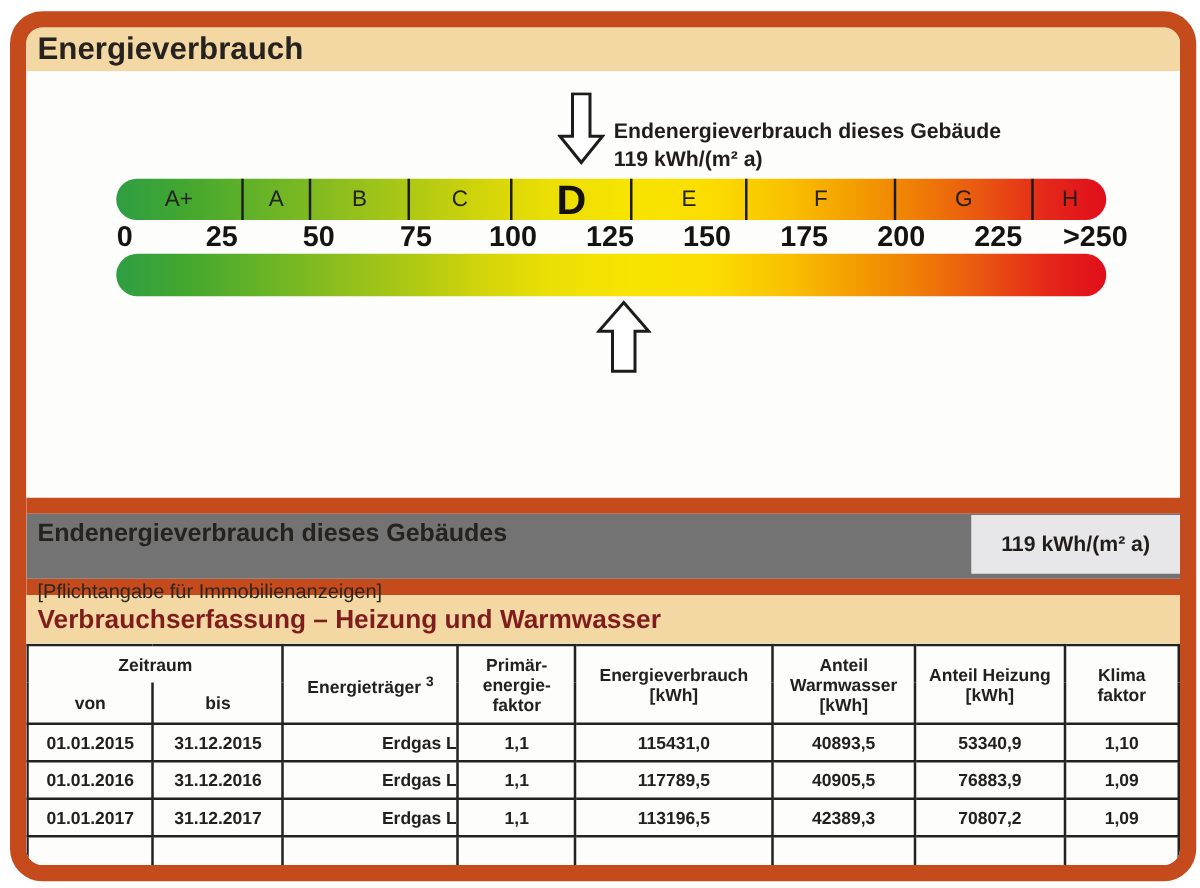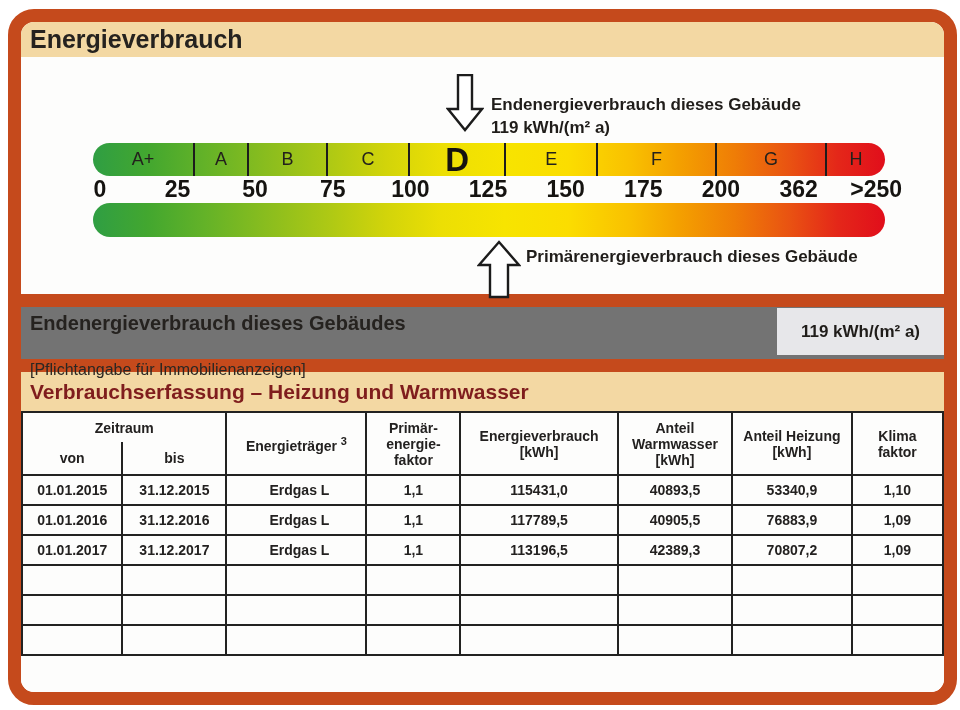--- a/index.html
+++ b/index.html
@@ -29,21 +29,21 @@
     height:35px;
     line-height:35px;
     padding-left:9px;
     font-size:25px;
     font-weight:bold;
     color:#25221f;
   }
   
   .scale-area {
     position:relative;
-    height:237px;
+    height:341px;
     background:#fdfdfc;
     flex:0 0 auto;
   }
   .arrow { position:absolute; }
   .arrow-down { left:425px; top:17px; }
   .arrow-up   { left:456px; top:183px; }
   .end-label {
     position:absolute; left:470px; top:36px;
     font-size:17px; font-weight:bold; line-height:23px; color:#201d1a;
   }
@@ -112,21 +112,21 @@
     text-align:center;
     padding:0;
     overflow:hidden;
   }
   thead th { white-space:pre-line; line-height:16px; }
   thead tr.r1 th { height:30px; }
   thead tr.r2 th { height:33px; }
   .th-zeitraum { border-bottom:none; }
   .th-von, .th-bis { border-top:none; }
   tbody td { height:30px; font-size:14px; }
-  td.cell-left { text-align:center; padding-left:6px; }
+  td.cell-left { text-align:right; padding-left:6px; }
   sup { font-size:11px; }
 </style>
 </head>
 <body>
 
 <div class="frame">
 
   <div class="band title-band">Energieverbrauch</div>
 
   <div class="scale-area">
@@ -155,32 +155,31 @@
     <div class="ticks" id="tickRow">
         <div class="tick">0</div>
         <div class="tick">25</div>
         <div class="tick">50</div>
         <div class="tick">75</div>
         <div class="tick">100</div>
         <div class="tick">125</div>
         <div class="tick">150</div>
         <div class="tick">175</div>
         <div class="tick">200</div>
-        <div class="tick">362</div>
+        <div class="tick">225</div>
         <div class="tick">&gt;250</div>
       </div>
 
     <div class="gradient-bar scale-gradient"></div>
 
     <svg class="arrow arrow-up" width="44" height="59" viewBox="0 0 44 59">
       <polygon points="22,2 42,25 31,25 31,57 13,57 13,25 2,25" fill="#ffffff" stroke="#1c1c1c" stroke-width="2.4" stroke-linejoin="miter"></polygon>
     </svg>
 
     <div class="primary-label">
-      <div>Primärenergieverbrauch dieses Gebäude</div>
     </div>
   </div>
 
   <div class="divider"></div>
 
   <div class="sec2">
     <div class="sec2-title">Endenergieverbrauch dieses Gebäudes</div>
     <div class="sec2-sub">[Pflichtangabe für Immobilienanzeigen]</div>
     <div class="value-box">119 kWh/(m² a)</div>
   </div>

